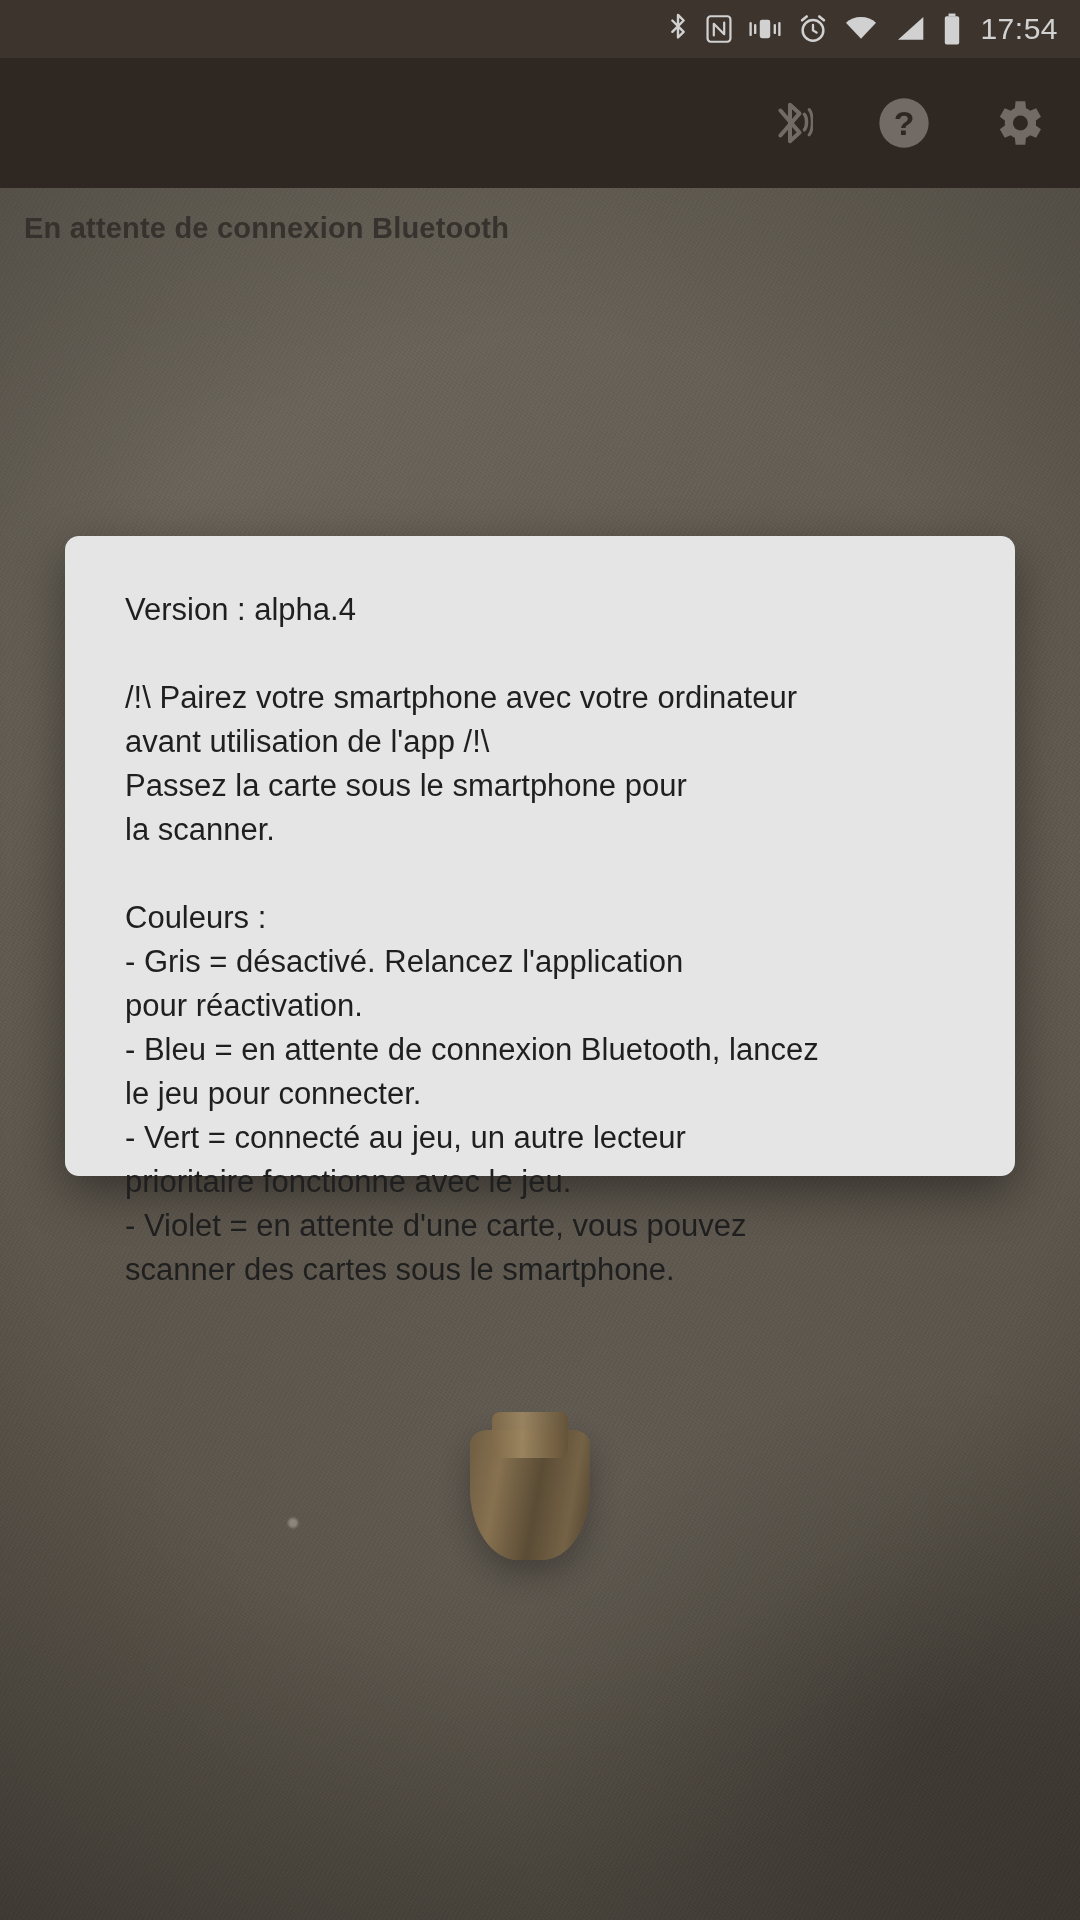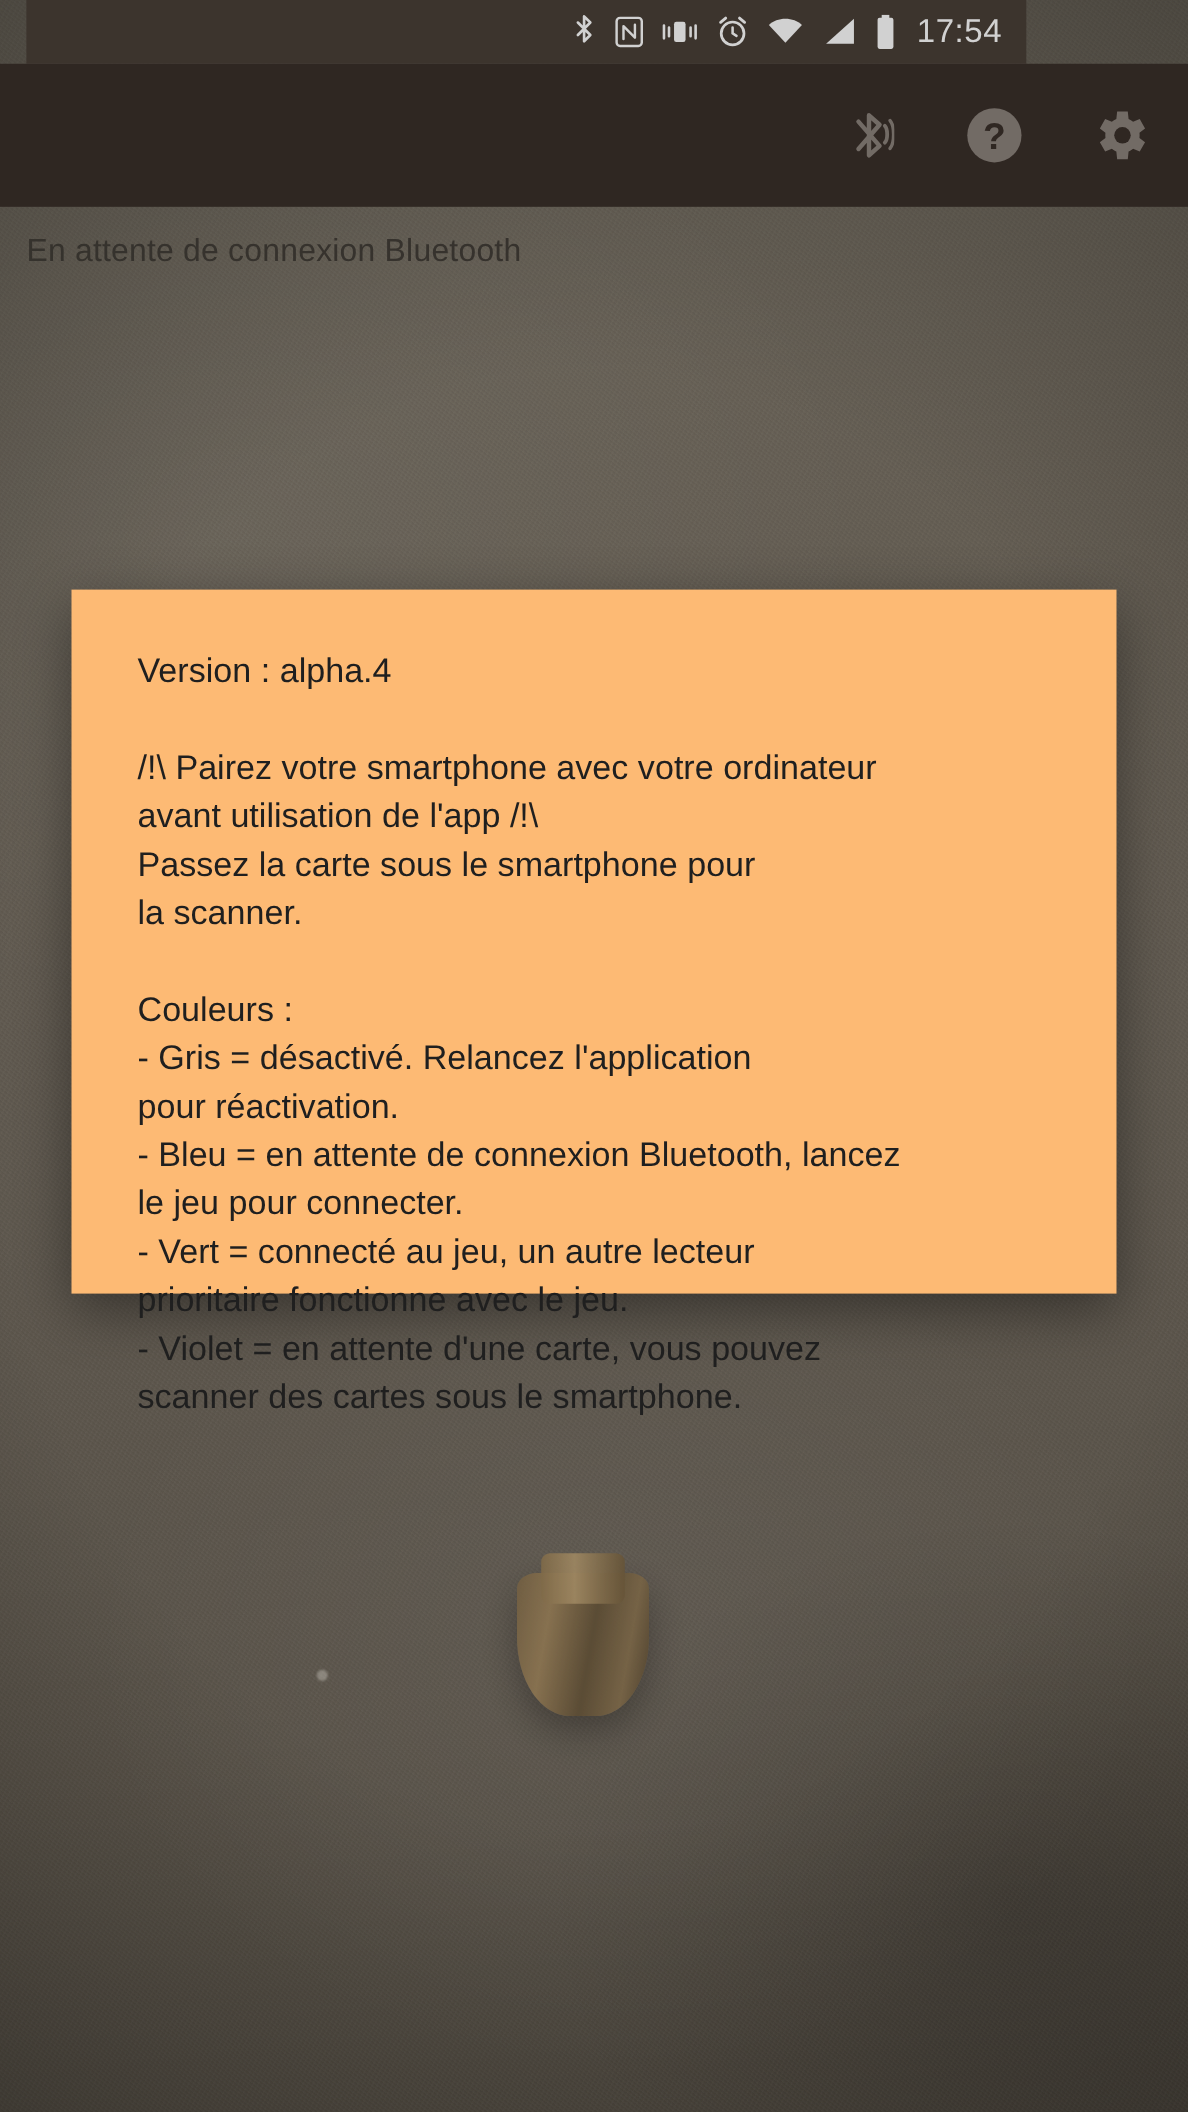--- a/index.html
+++ b/index.html
@@ -56,26 +56,25 @@
     position: absolute; left: 288px; top: 1518px; width: 10px; height: 10px;
     border-radius: 50%; background: rgba(240,235,225,.45); filter: blur(1px);
   }
   #photo-vignette {
     position: absolute; left:0; top:0; width:1080px; height:1920px;
     background: radial-gradient(ellipse 980px 1200px at 50% 52%, rgba(0,0,0,0) 55%, rgba(0,0,0,0.28) 100%);
   }
 
   
   #status-bar {
-    position: absolute; left: 0; top: 0; width: 909px; height: 58px;
+    position: absolute; left: 0; top: 0; width: 1080px; height: 58px;
     background: #4a4038;
     display: flex; align-items: center; justify-content: flex-end;
     padding-right: 22px;
     color: #ffffff;
-    margin-left: 24px;
   }
   #status-bar .sb-icons { display: flex; align-items: center; gap: 16px; }
   #status-bar .sb-ico { display: flex; align-items: center; justify-content: center; }
   #status-bar .sb-clock {
     font-size: 30px; letter-spacing: .5px; margin-left: 18px;
     font-family: "Liberation Sans", sans-serif;
   }
 
   
   #app-bar {
@@ -89,33 +88,34 @@
     width: 64px; height: 64px;
     display: flex; align-items: center; justify-content: center;
     opacity: .55;
   }
 
   
   #status-text {
     position: absolute; left: 24px; top: 212px;
     font-size: 29px; color: #3e3a34; opacity: .92;
     letter-spacing: .2px;
+    font-weight: bold;
   }
 
   
   #scrim {
     position: absolute; left:0; top:0; width:1080px; height:1920px;
     background: rgba(0,0,0,0.18);
   }
   #dialog {
     position: absolute;
     left: 65px; top: 536px;
     width: 950px; height: 640px;
-    background: #fdba74;
-    border-radius: 0;
+    background: #e5e5e5;
+    border-radius: 14px;
     box-shadow: 0 16px 48px rgba(0,0,0,.42);
     display: flex; flex-direction: column;
   }
   #dialog-body {
     padding: 52px 60px 0 60px;
     flex: 1 1 auto;
     color: #1f1f1f;
     font-size: 31px;
     line-height: 44px;
     white-space: pre-wrap;

